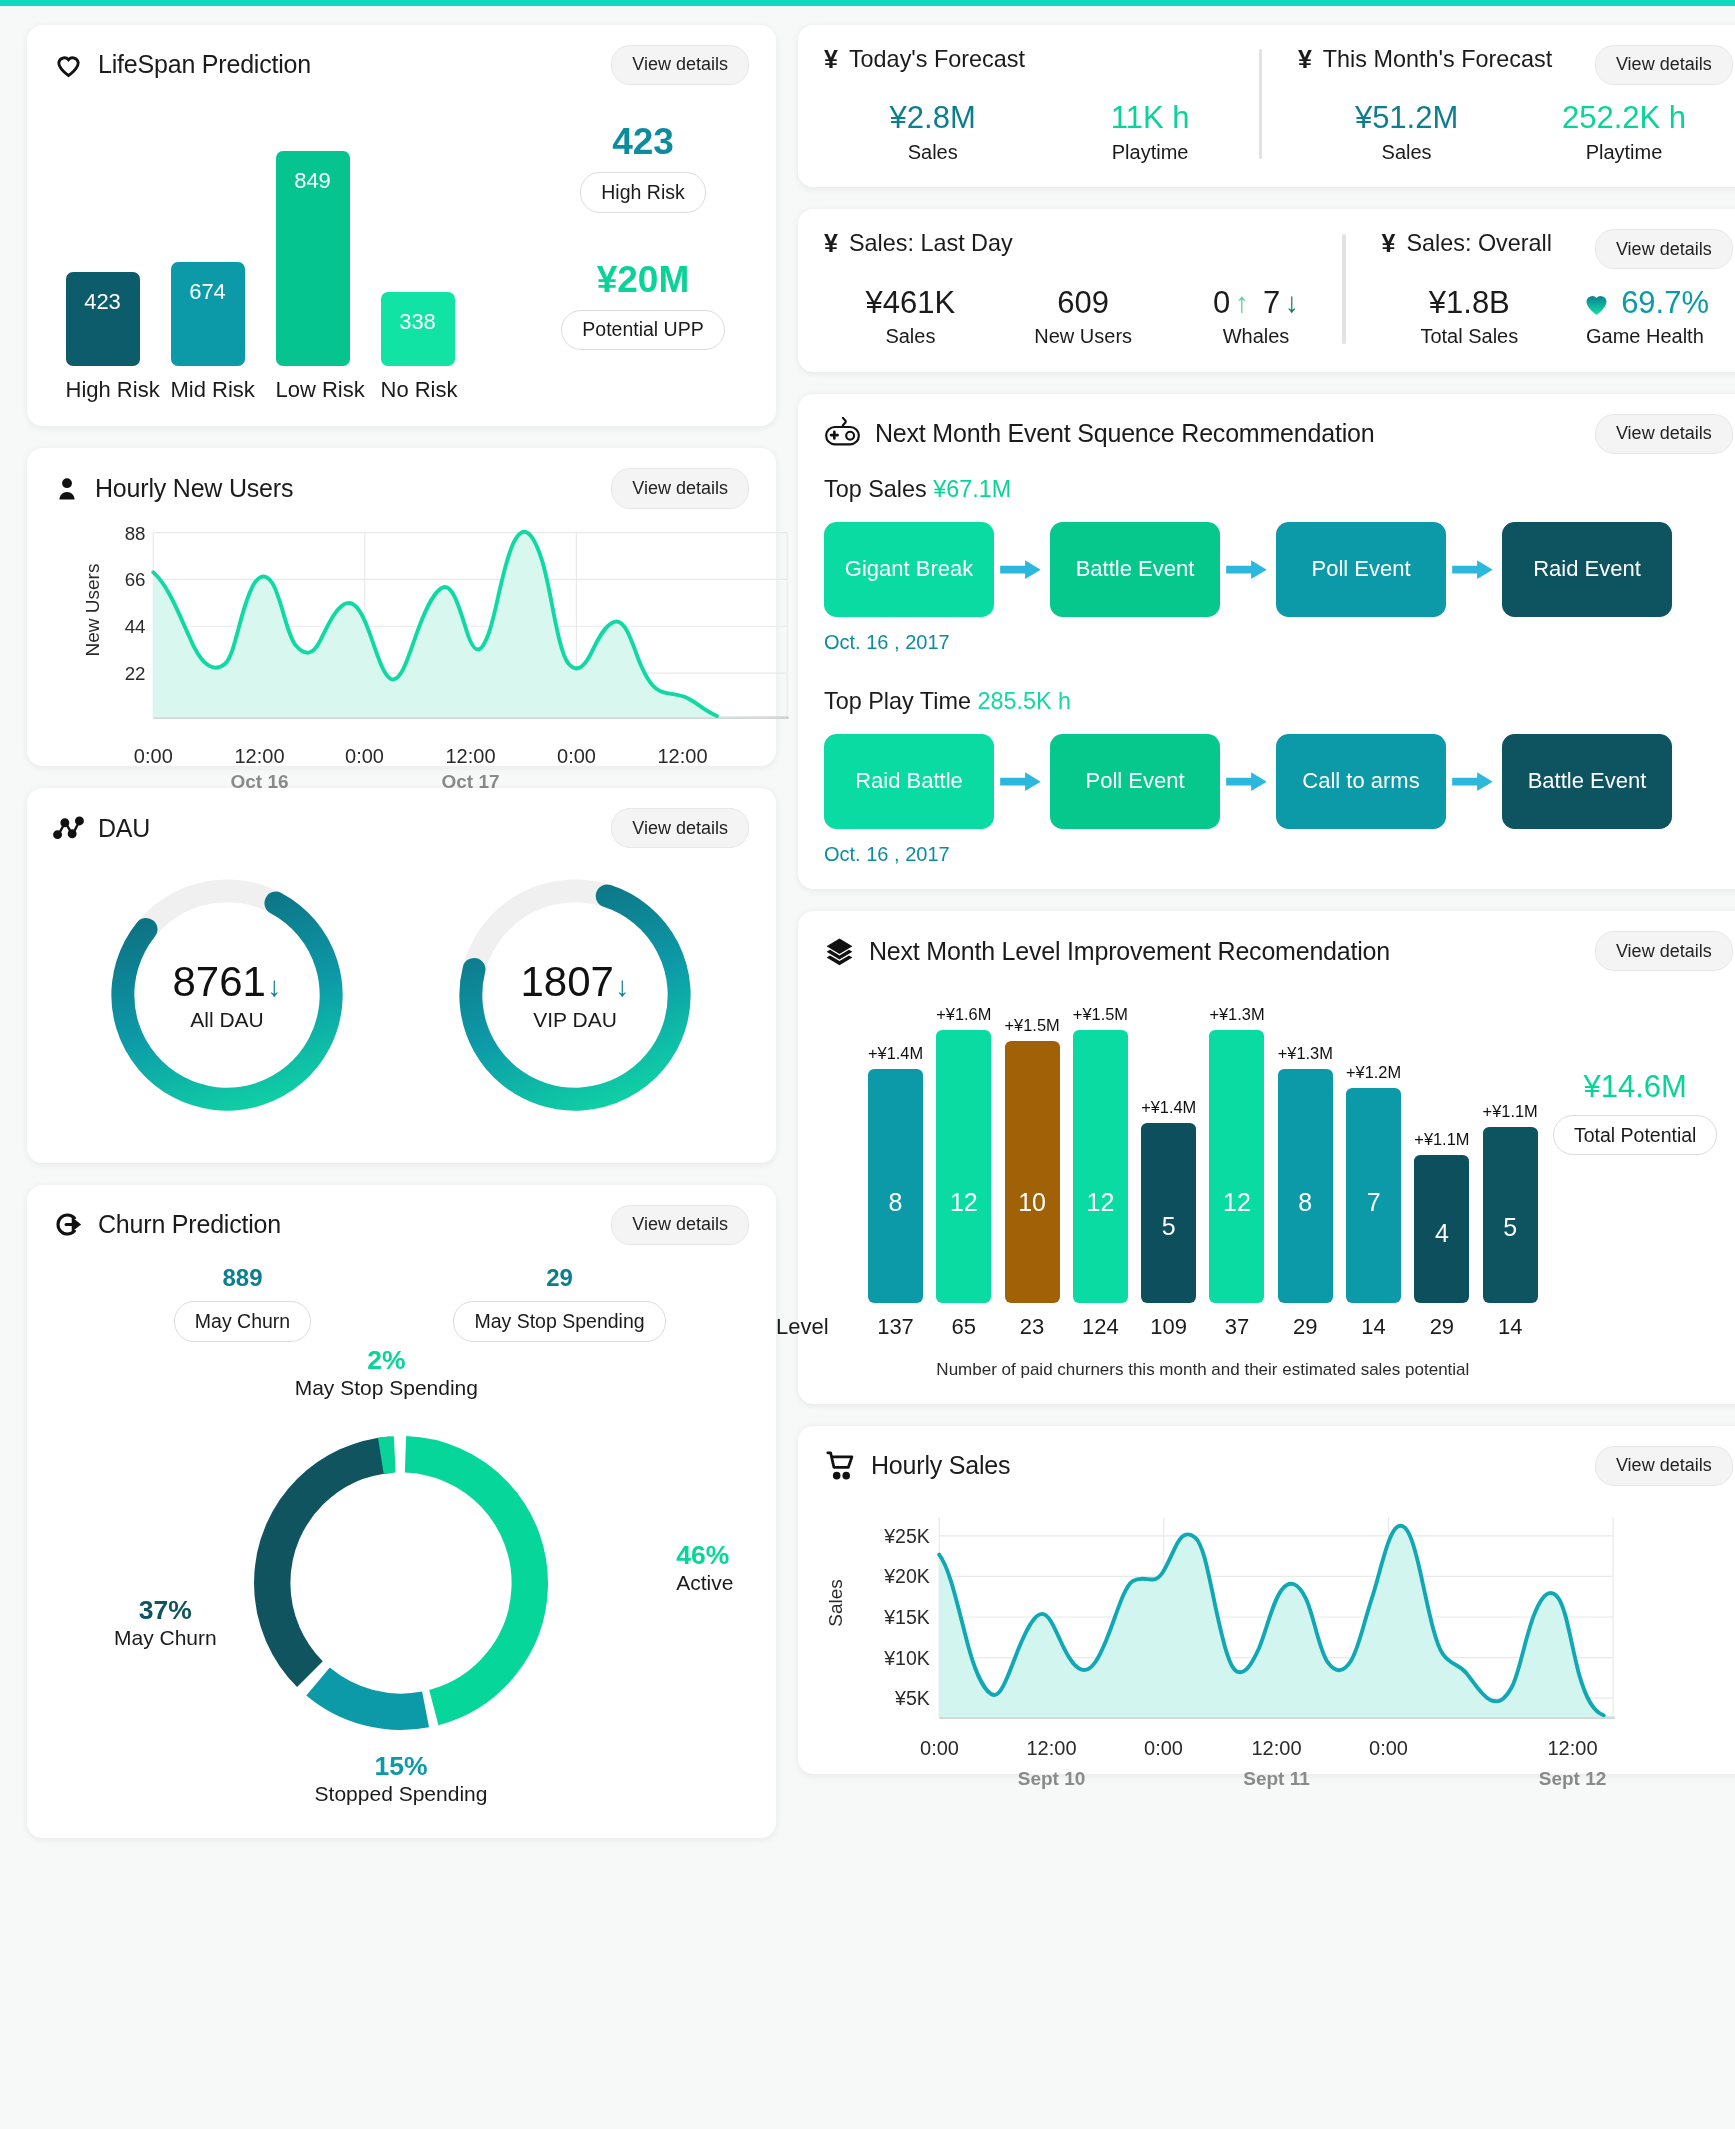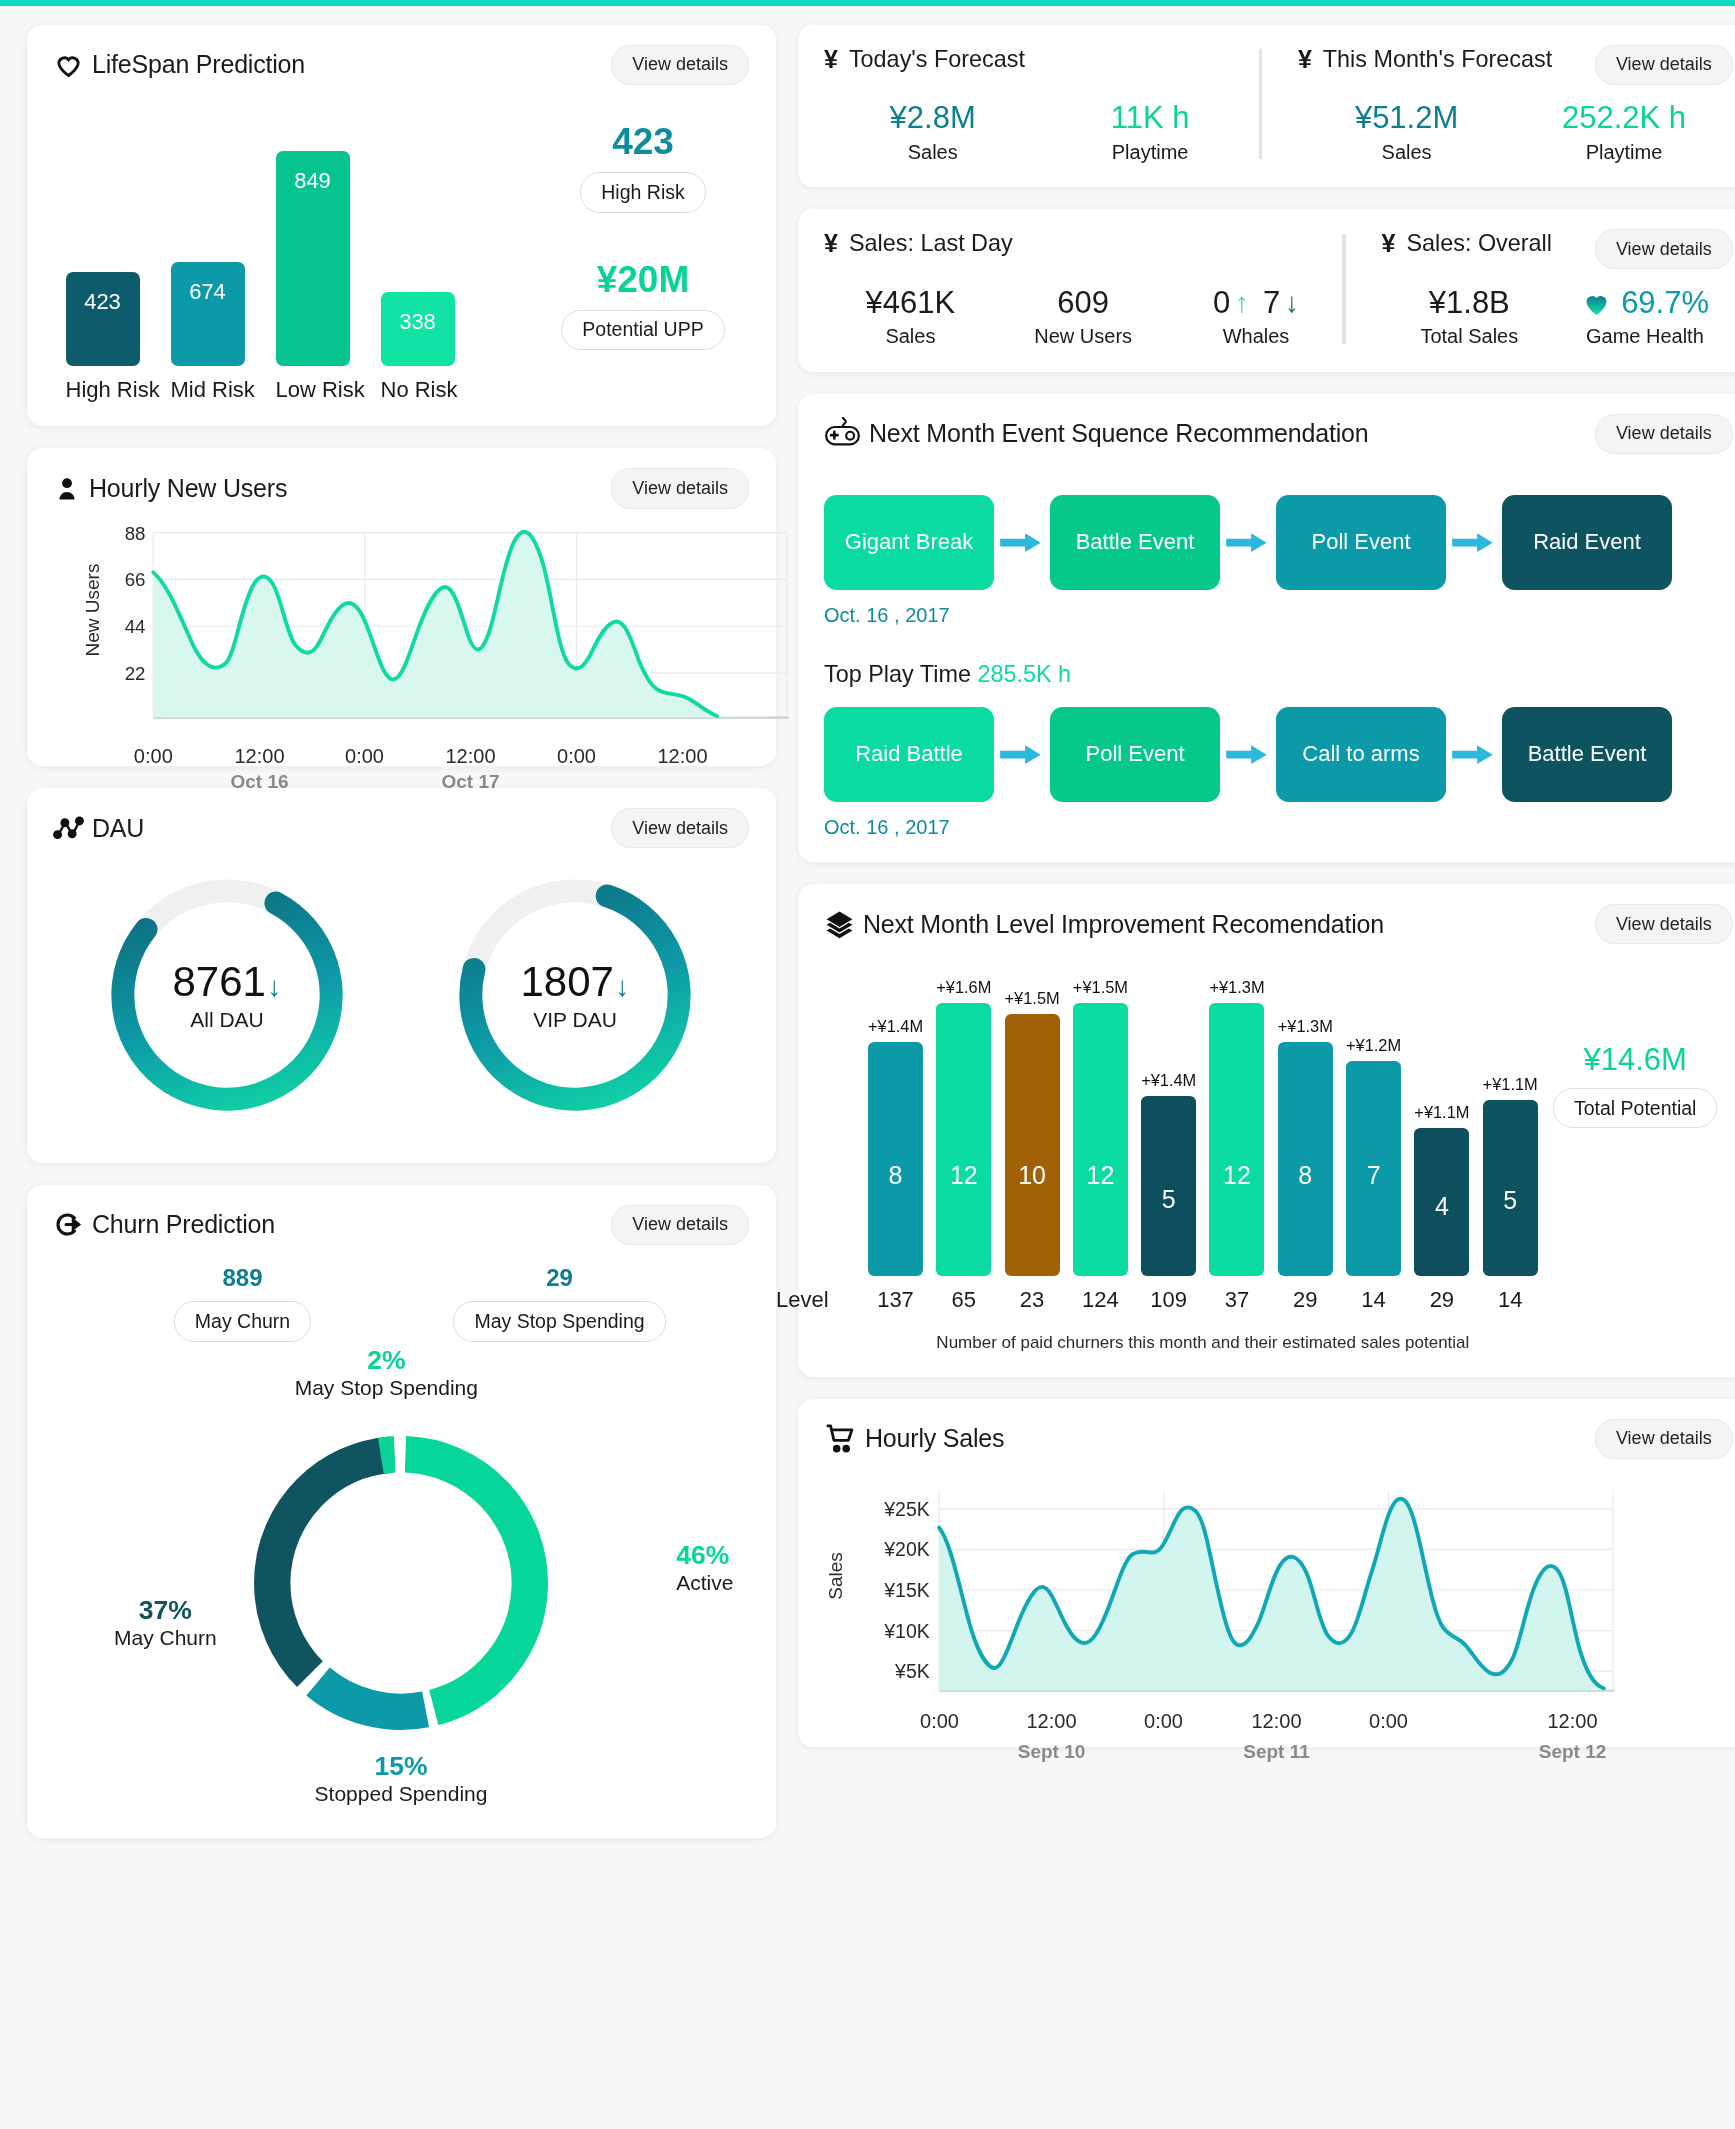--- a/index.html
+++ b/index.html
@@ -26,21 +26,21 @@
     background: #ffffff;
     border-radius: 15.6px;
     box-shadow: 0 1.6px 7.8px rgba(20,40,50,0.07);
     padding: 20px 26.5px 23.4px 26.5px;
     position: relative;
   }
 
   .card-head {
     display: flex;
     align-items: center;
-    gap: 8px;
+    gap: 14px;
   }
   .card-title {
     font-size: 25px;
     font-weight: 400;
     color: #1b1b1b;
     letter-spacing: -0.2px;
     white-space: nowrap;
   }
   .icon { display: inline-flex; align-items: center; justify-content: center; flex: none; }
   .view-btn {
@@ -488,20 +488,24 @@
             <path d="M9.5 13.5v6 M6.5 16.5h6" stroke-linecap="round" stroke-width="2.4"></path>
             <circle cx="24" cy="17" r="3.6"></circle>
             <path d="M17 9 C17 6 20 6 20 4 C20 2 17.5 2 17.5 0.6" stroke-linecap="round"></path>
           </svg>
         </span>
         <div class="card-title">Next Month Event Squence Recommendation</div>
         <button class="view-btn">View details</button>
       </div>
 
       <div class="seq-section">
+        <div class="seq-title">
+          <span>Top Sales</span>
+          <span class="seq-val">¥67.1M</span>
+        </div>
         <div class="seq-row">
           <div class="seq-box" style="background:#09dba2">Gigant Break</div>
           <div class="seq-arrow">
             <svg width="44" height="23.4" viewBox="0 0 56 30">
                 <path d="M0 10h32V3l20 12-20 12v-7H0z" fill="#2cb8dd"></path>
               </svg>
           </div>
           <div class="seq-box" style="background:#06c88d">Battle Event</div>
           <div class="seq-arrow">
             <svg width="44" height="23.4" viewBox="0 0 56 30">

